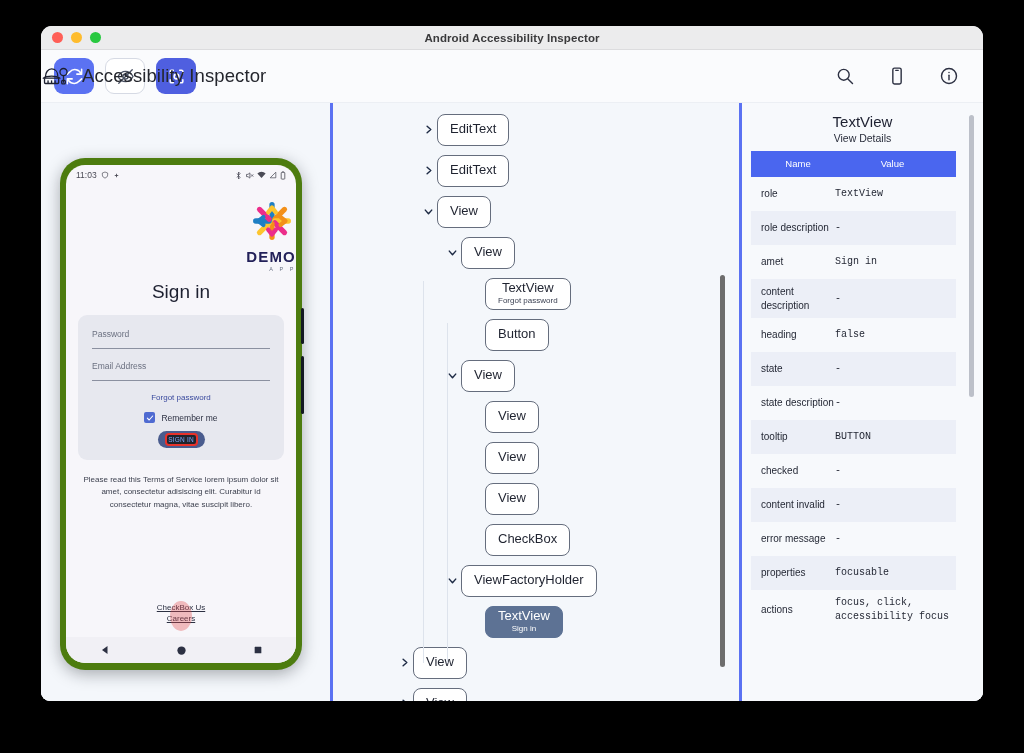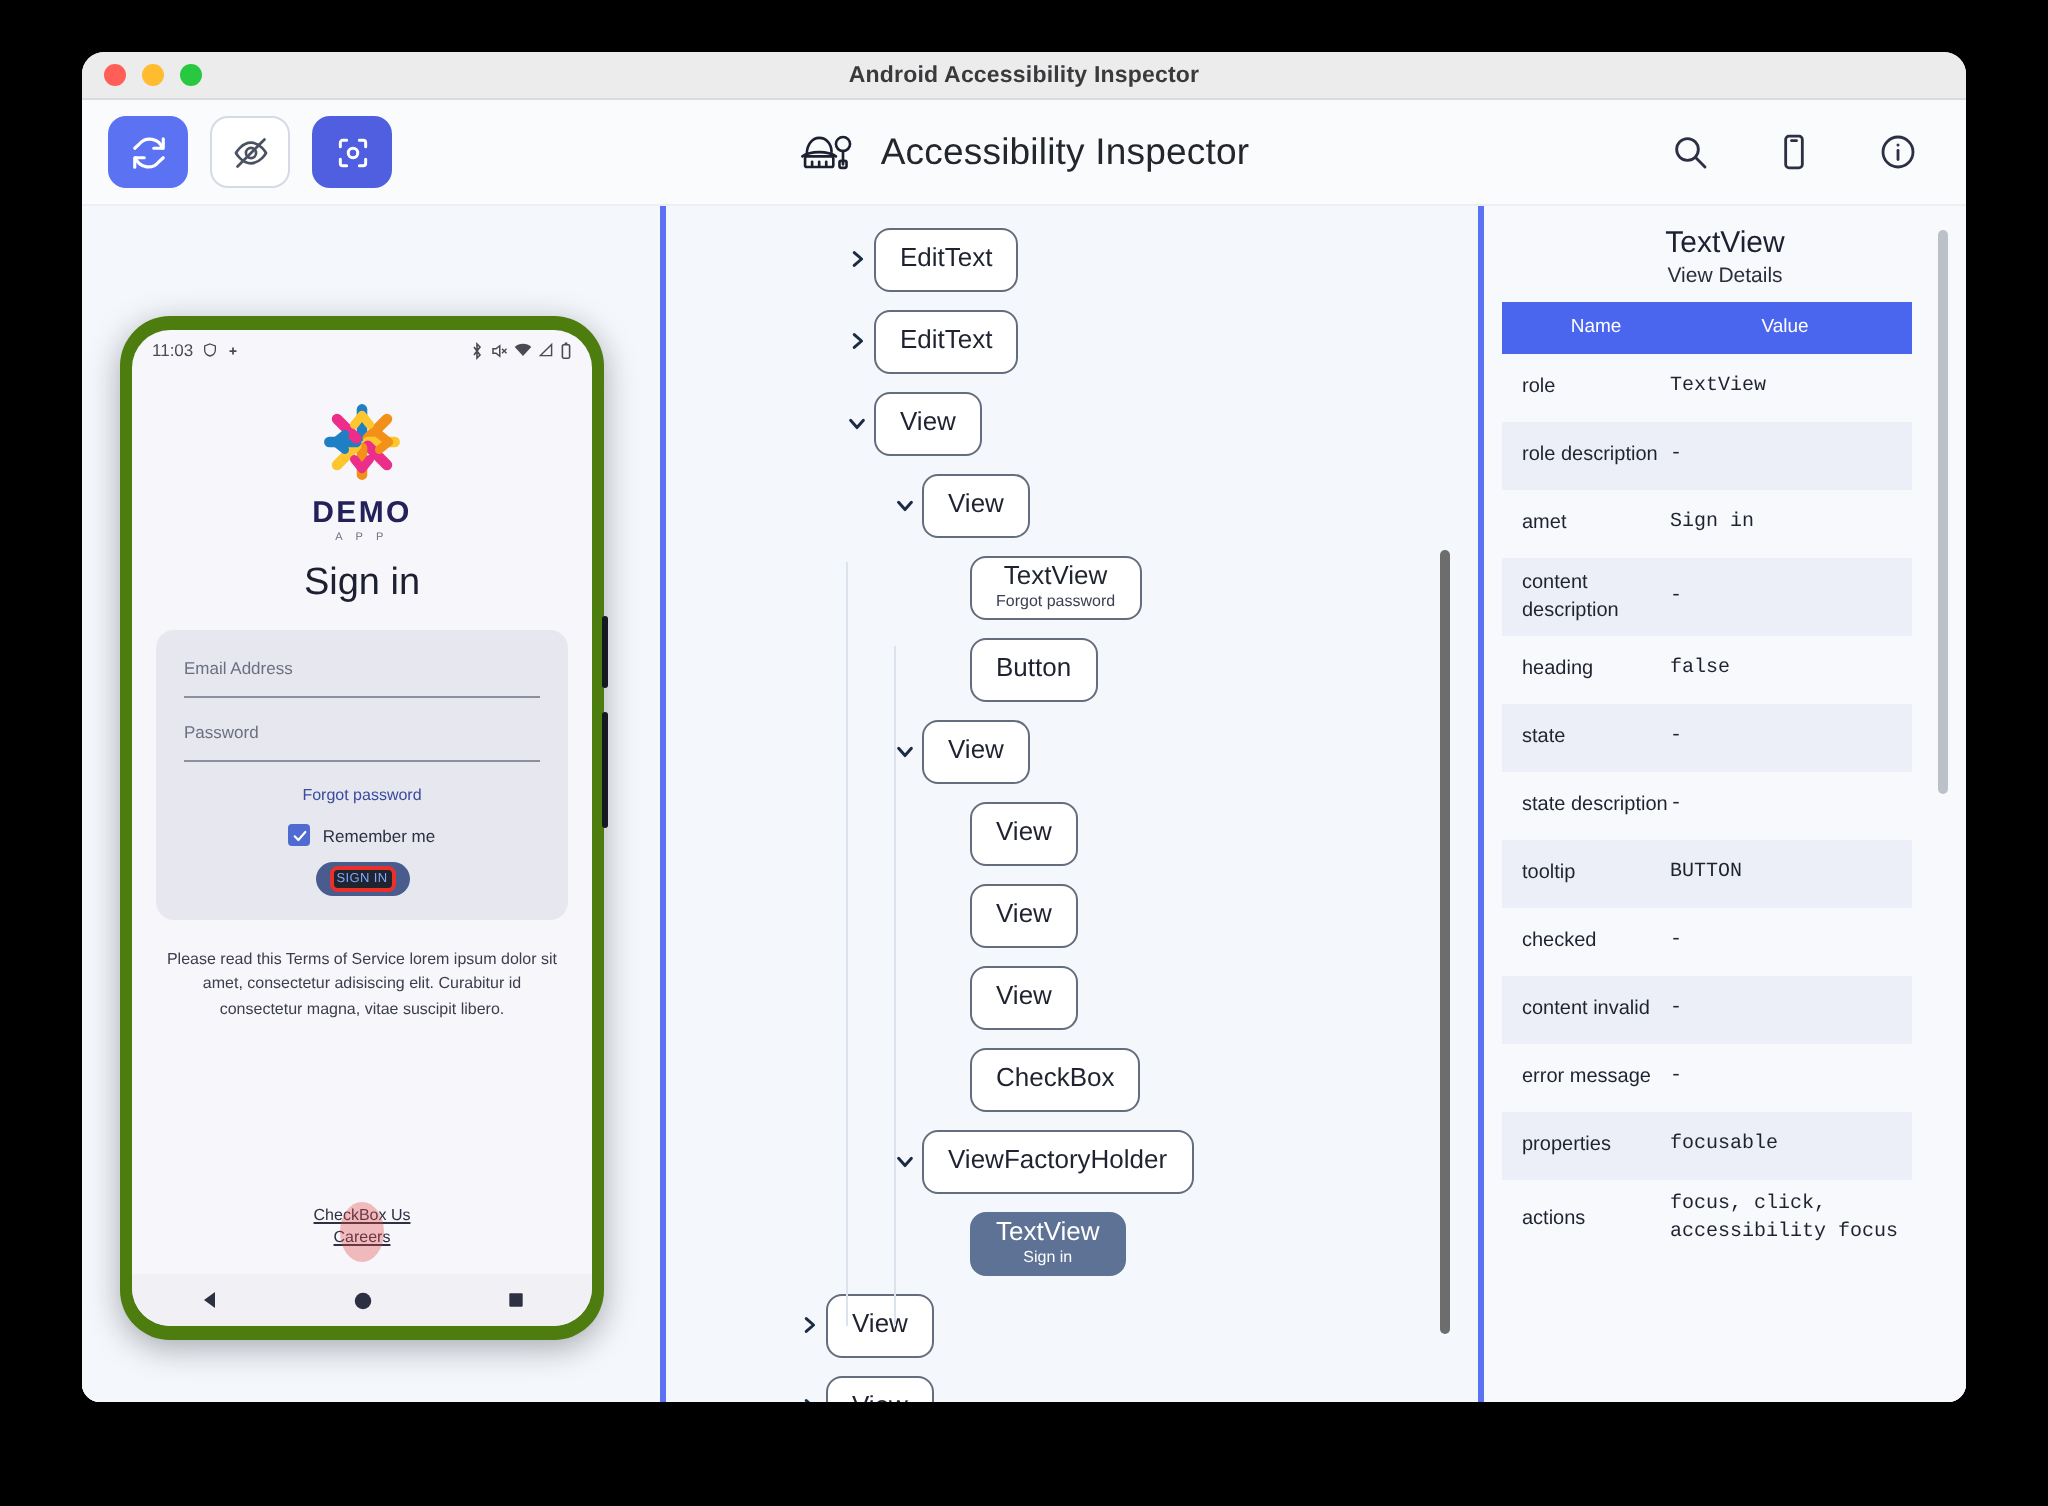--- a/index.html
+++ b/index.html
@@ -50,21 +50,21 @@
     width: 40px; height: 36px; border-radius: 9px;
     display:flex; align-items:center; justify-content:center;
     border: 1px solid transparent;
   }
   .tbtn.primary { background:#5b72f2; }
   .tbtn.primary2 { background:#4f5fe0; }
   .tbtn.ghost { background:#ffffff; border:1px solid #d6dae4; }
 
   .brand {
     position:absolute; left:0; right:0;
-    display:flex; align-items:center; justify-content:center; gap:11px;
+    display:flex; align-items:center; gap:11px;
     pointer-events:none;
   }
   .brand-title { font-size: 18.5px; color:#24262d; letter-spacing:.1px; }
 
   .header-icons {
     position:absolute; right: 22px;
     display:flex; align-items:center; gap: 28px;
   }
   .hicon { width:24px; height:24px; display:flex; align-items:center; justify-content:center; }
 
@@ -92,21 +92,21 @@
     border-radius: 19px; overflow:hidden; position:relative;
     display:flex; flex-direction:column;
   }
   .statusbar {
     height: 20px; display:flex; align-items:center; justify-content:space-between;
     padding: 0 10px; font-size: 8.5px; color:#4a4a55;
   }
   .sb-left { display:flex; align-items:center; gap:4px; }
   .sb-right { display:flex; align-items:center; gap:3px; }
 
-  .logo-wrap { display:flex; flex-direction:column; align-items:center; margin-top: 12px; }
+  .logo-wrap { display:flex; flex-direction:column; align-items:flex-end; margin-top: 12px; }
   .demo-word { font-size: 15px; font-weight:bold; color:#232159; letter-spacing:1.2px; margin-top:3px; }
   .demo-sub { font-size: 5.5px; color:#6a7285; letter-spacing:2.6px; margin-top:1px; }
   .signin-h { font-size: 19px; color:#1d2030; margin-top: 9px; text-align:center; }
 
   .form-card {
     margin: 12px 12px 0 12px;
     background:#e7e8ef; border-radius: 9px;
     padding: 14px 14px 12px 14px;
   }
   .field { margin-bottom: 12px; }
@@ -326,25 +326,25 @@
                 </g>
               </svg>
               <div class="demo-word">DEMO</div>
               <div class="demo-sub">A P P</div>
             </div>
 
             <div class="signin-h">Sign in</div>
 
             <div class="form-card">
               <div class="field">
+                <div class="field-label">Password</div>
+                <div class="field-line"></div>
+              </div>
+              <div class="field">
                 <div class="field-label">Email Address</div>
-                <div class="field-line"></div>
-              </div>
-              <div class="field">
-                <div class="field-label">Password</div>
                 <div class="field-line"></div>
               </div>
               <div class="forgot">Forgot password</div>
               <div class="remember">
                 <div class="cbx">
                   <svg width="8" height="8" viewBox="0 0 24 24" fill="none" stroke="#ffffff" stroke-width="3.2" stroke-linecap="round" stroke-linejoin="round">
                     <polyline points="4 12.5 9.5 18 20 6"></polyline>
                   </svg>
                 </div>
                 <div class="remember-label">Remember me</div>

